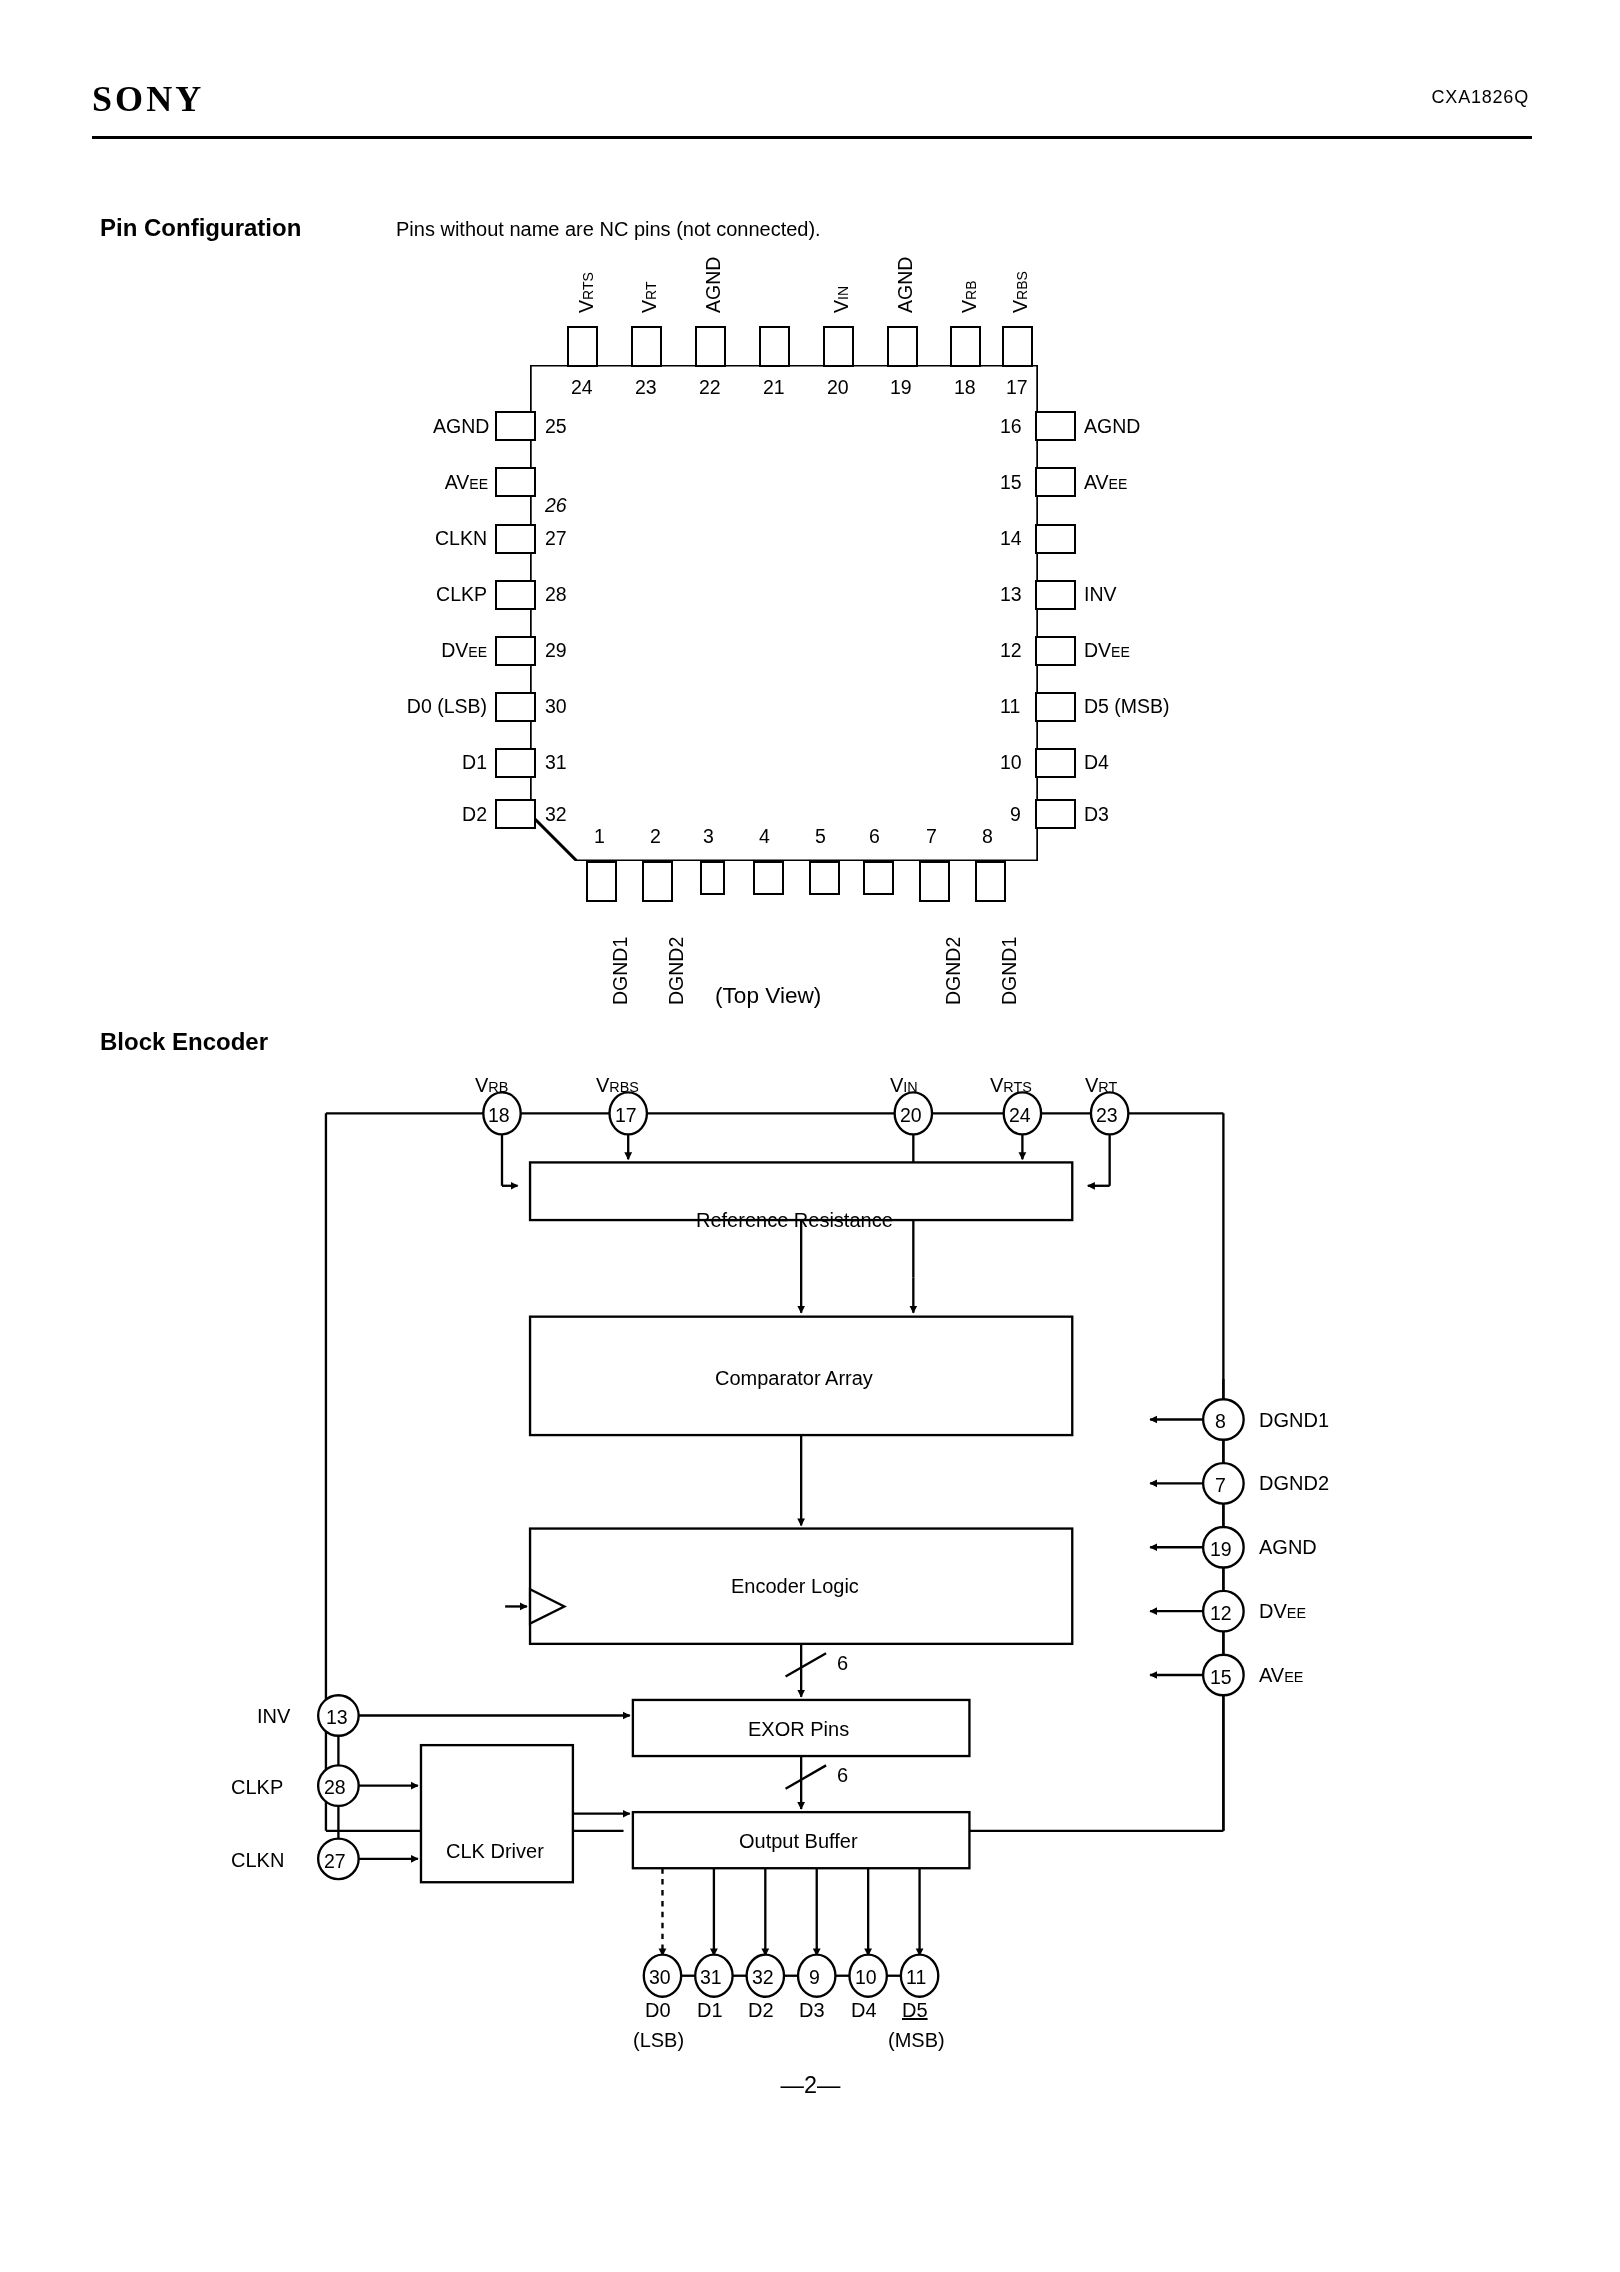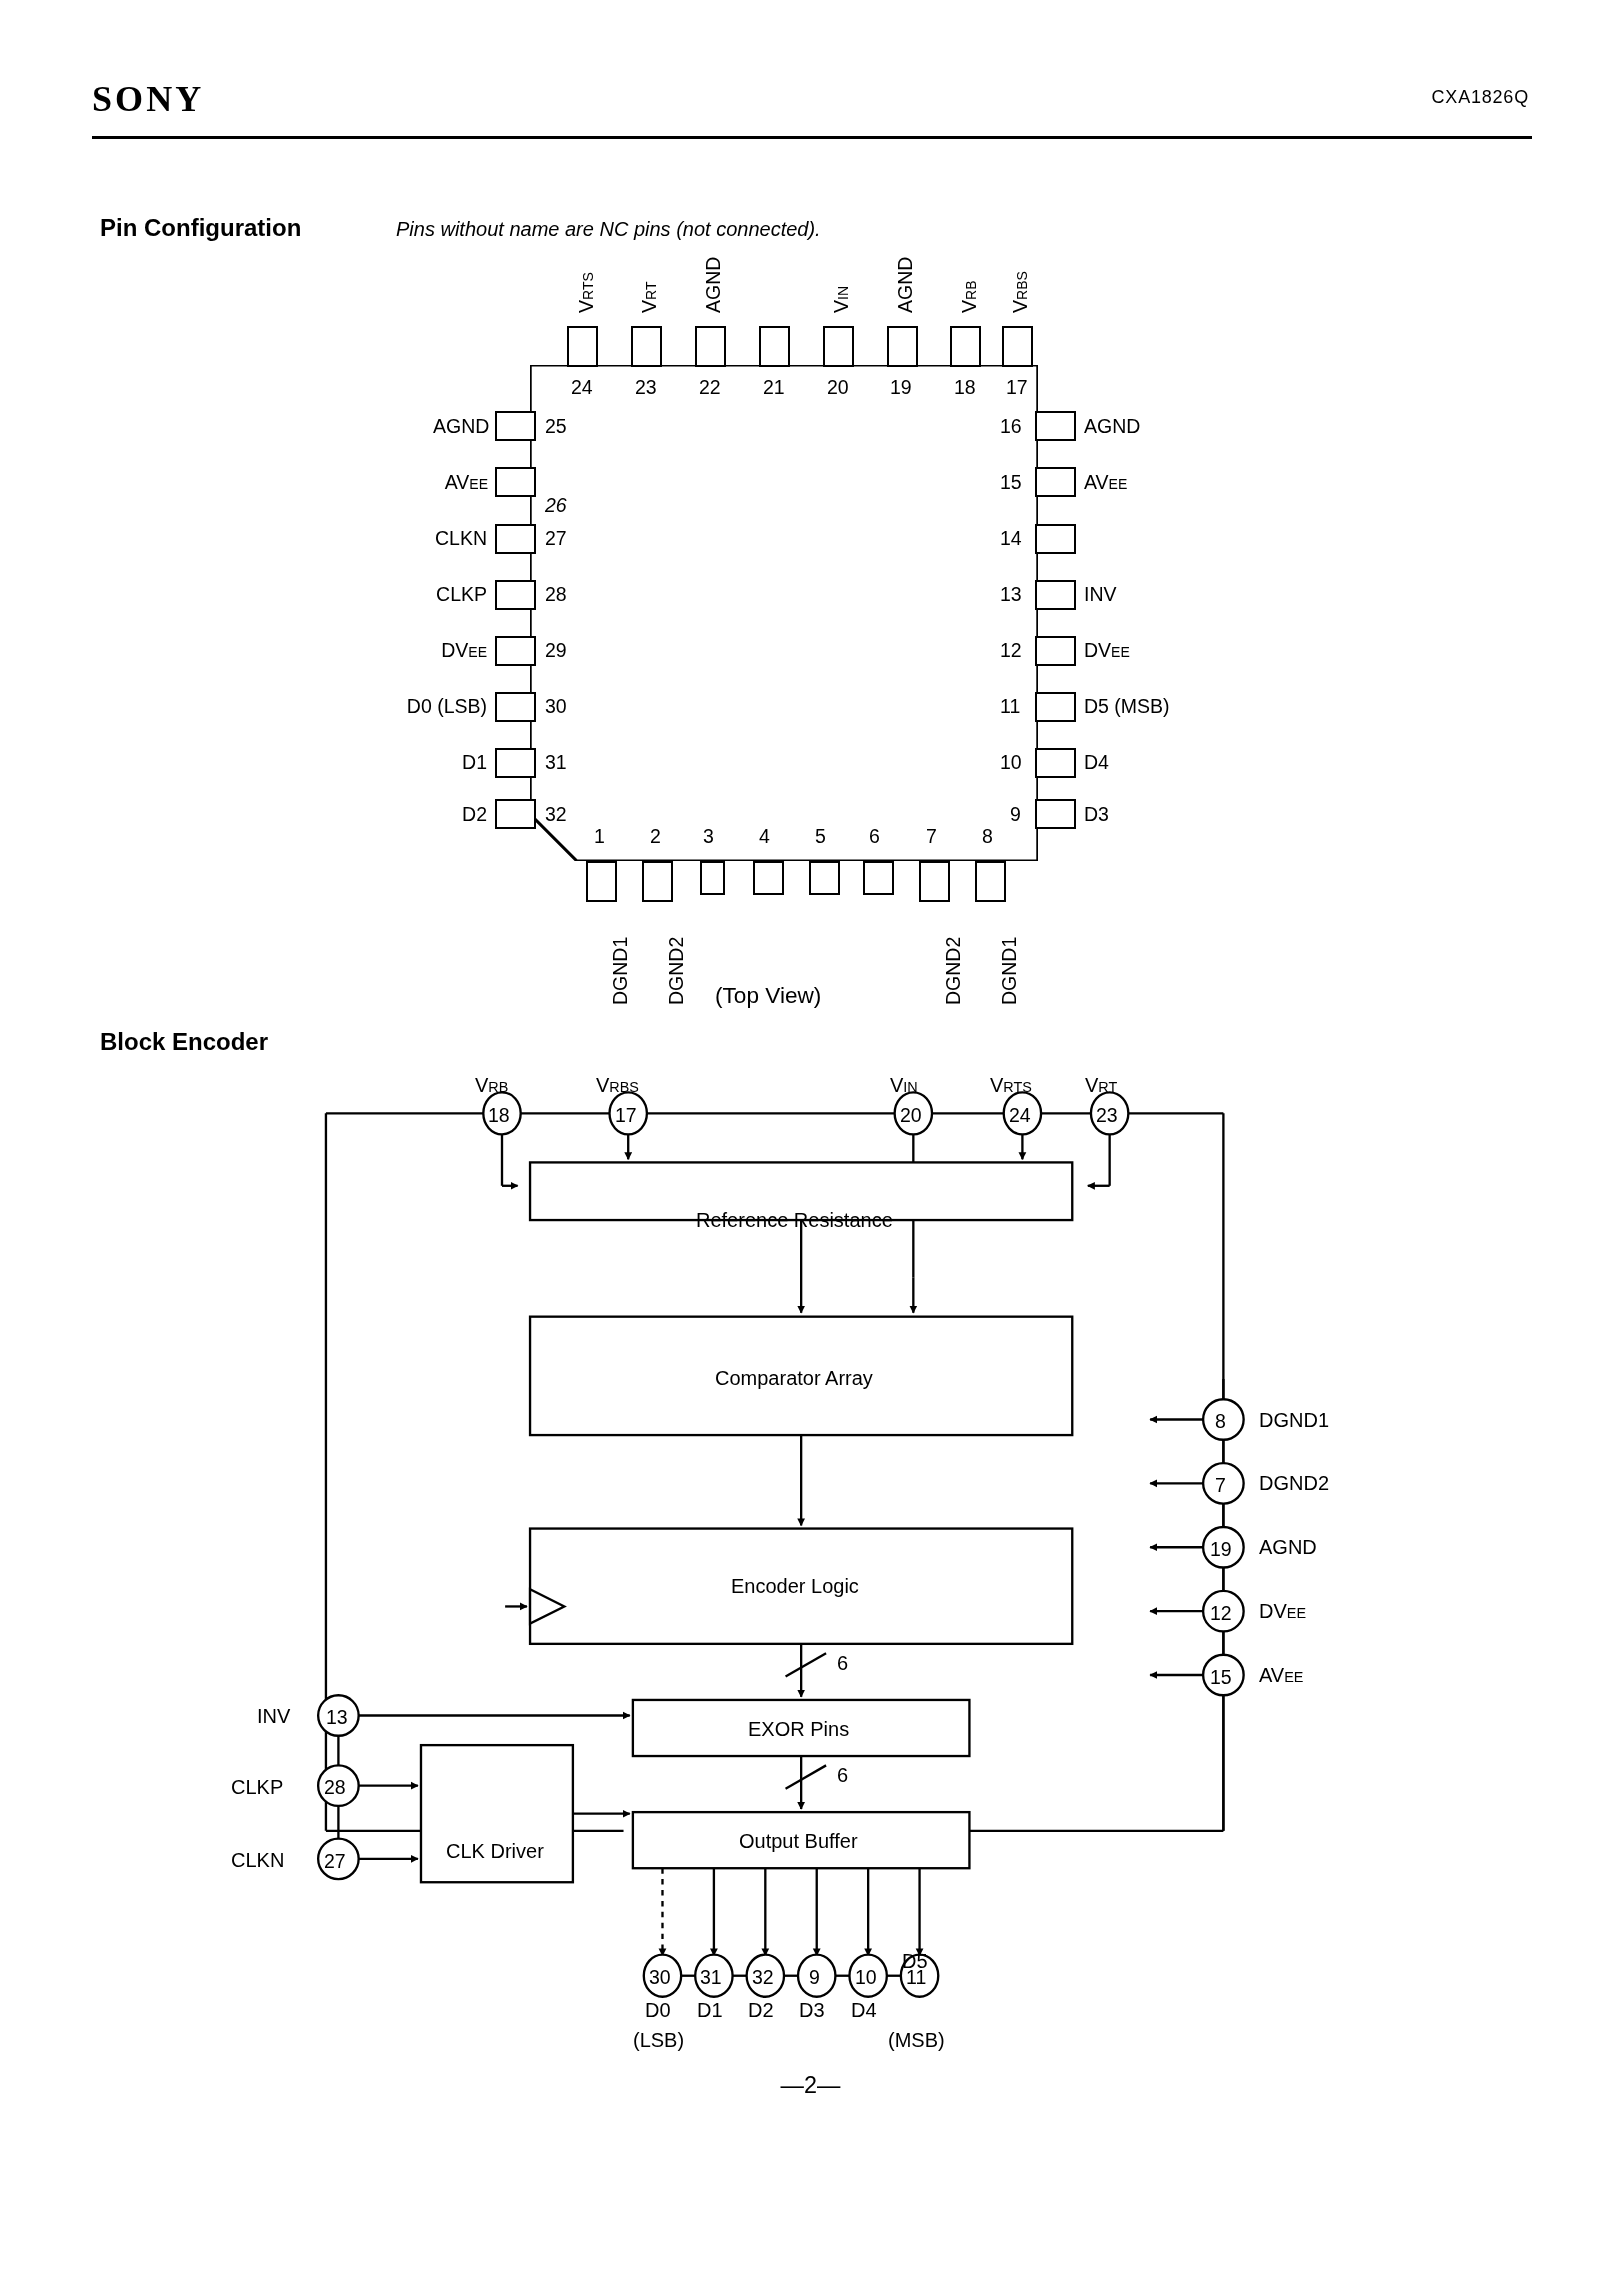--- a/index.html
+++ b/index.html
@@ -8,21 +8,21 @@
        -webkit-font-smoothing:none;}
   .abs{position:absolute;}
   
   #sony-logo{left:92px;top:78px;font-family:"Liberation Serif","DejaVu Serif",serif;
              font-weight:bold;font-size:36px;letter-spacing:3.1px;}
   #part-number{right:92px;top:87px;font-size:18px;letter-spacing:0.8px;}
   #header-rule{left:92px;top:136px;width:1440px;height:3.1px;background:#000;}
   
   .sec-head{font-size:24px;font-weight:bold;}
   #pin-config-title{left:100px;top:214px;}
-  #pin-config-note{left:396px;top:218px;font-size:20px;font-weight:normal;font-style:italic;}
+  #pin-config-note{left:396px;top:218px;font-size:20px;font-weight:normal;}
   #block-diagram-title{left:100px;top:1028px;}
   
   .pad{border:2.3px solid #000;background:#fff;box-sizing:border-box;}
   .lbl{font-size:19.5px;white-space:nowrap;line-height:1;}
   .num{font-size:19.5px;white-space:nowrap;line-height:1;}
   .vlbl{font-size:19.5px;white-space:nowrap;line-height:1;
         transform:rotate(-90deg);transform-origin:left top;}
   .sub{font-size:0.72em;vertical-align:baseline;}
   
   #pkg-outline{left:530px;top:365px;width:508px;height:496px;}
@@ -363,17 +363,17 @@
 <div class="abs pin-num" style="left:752px;top:1966px;">32</div>
 <div class="abs pin-name" style="left:748px;top:1999px;">D2</div>
 
 <div class="abs pin-num" style="left:809px;top:1966px;">9</div>
 <div class="abs pin-name" style="left:799px;top:1999px;">D3</div>
 
 <div class="abs pin-num" style="left:855px;top:1966px;">10</div>
 <div class="abs pin-name" style="left:851px;top:1999px;">D4</div>
 
 <div class="abs pin-num" style="left:906px;top:1966px;">11</div>
-<div class="abs pin-name" style="left:902px;top:1950px;">D5</div>
+<div class="abs pin-name" style="left:902px;top:1999px;text-decoration:underline;">D5</div>
 <div class="abs pin-name" style="left:888px;top:2029px;">(MSB)</div>
 
 <div class="abs" id="page-number">—2—</div>
 
 
 </body></html>

